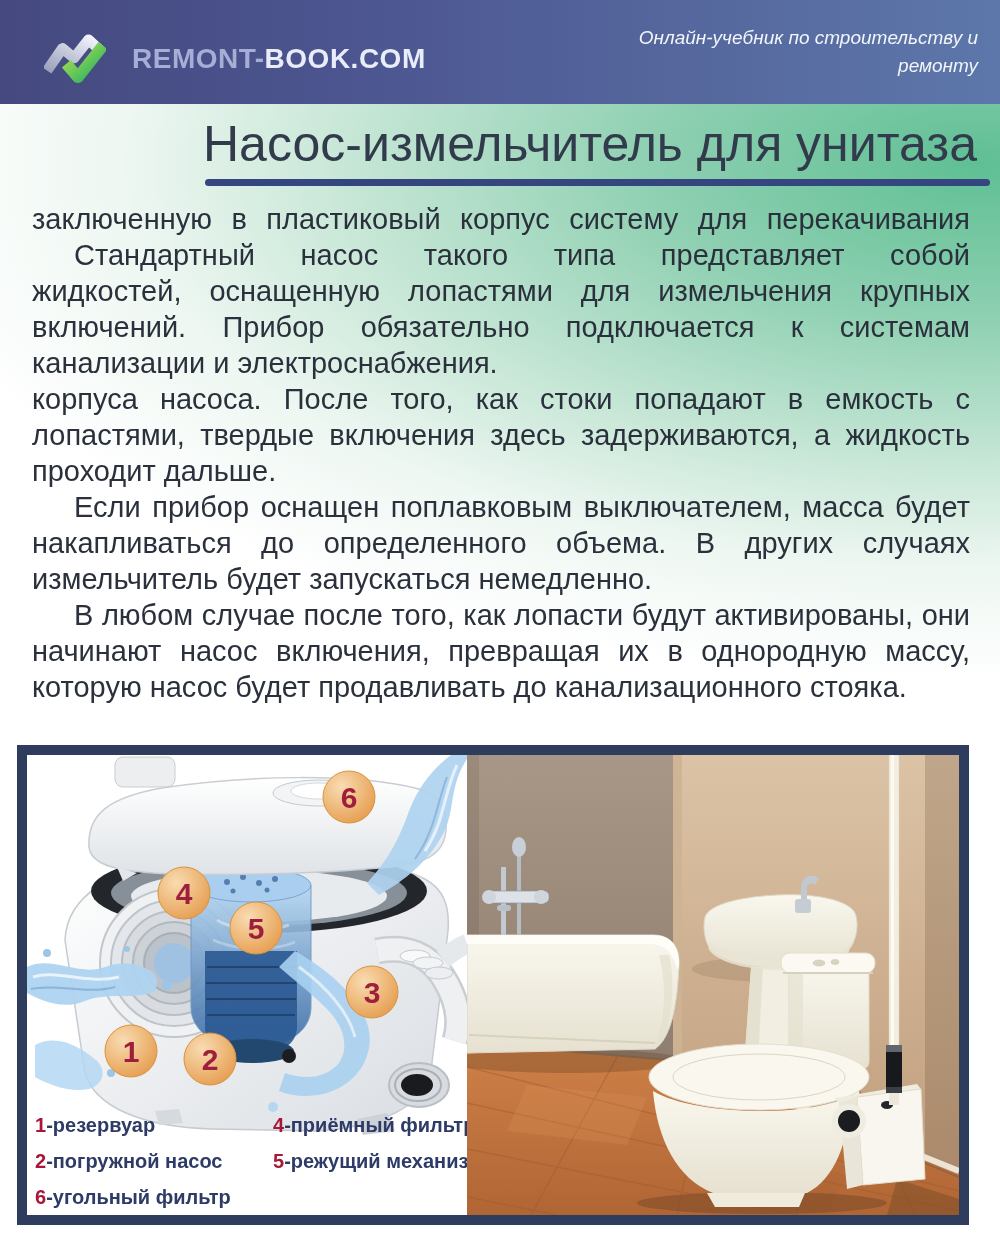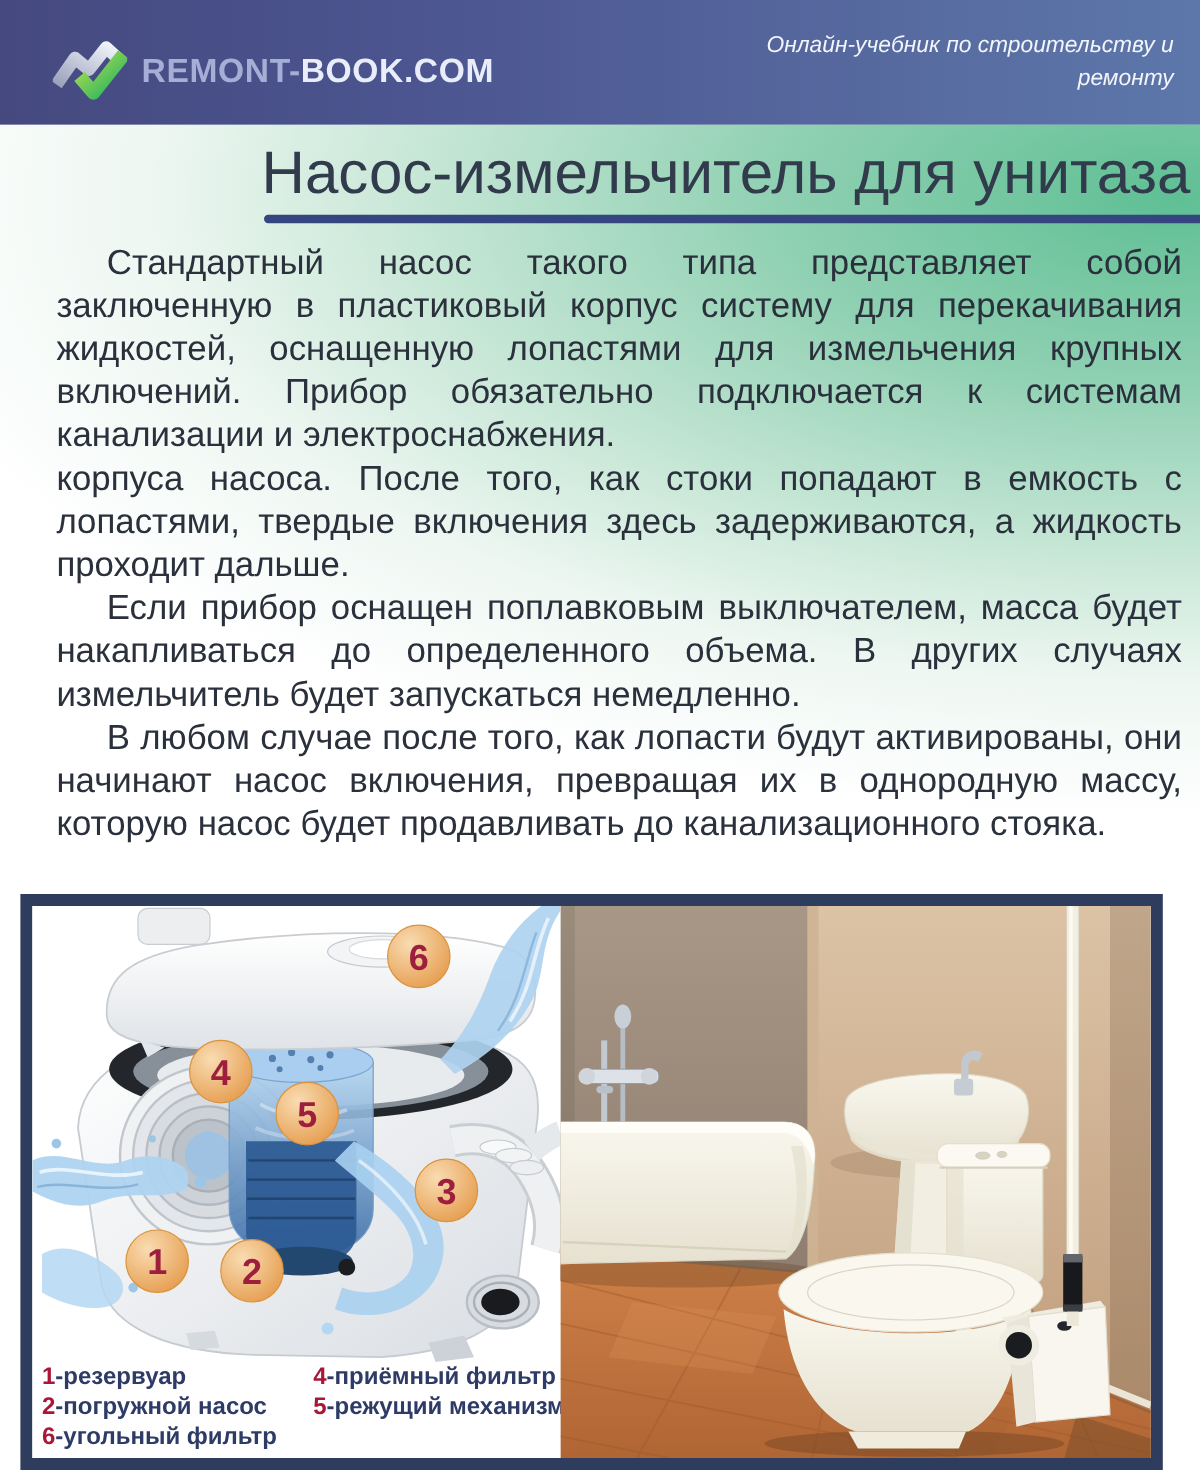--- a/index.html
+++ b/index.html
@@ -7,35 +7,34 @@
   .page {
     position:relative; width:1000px; height:1235px; margin:0 auto;
     background:#ffffff; overflow:hidden;
     font-family:"Liberation Sans", sans-serif;
   }
   
   .header {
     position:absolute; left:0; top:0; width:1000px; height:104px;
     background:linear-gradient(90deg,#45497f 0%,#4c5590 35%,#56699f 72%,#5d77aa 100%);
   }
-  .logo { position:absolute; left:44px; top:32px; display:flex; align-items:center; cursor:pointer; }
+  .logo { position:absolute; left:44px; top:32px; display:flex; align-items:center; cursor:pointer;gap:14px; }
   .logo-icon { width:62px; height:54px; margin-right:12px; }
   .brand { font-size:28px; font-weight:bold; letter-spacing:.5px; white-space:nowrap; }
   .brand .b1 { color:#a6aed6; }
   .brand .b2 { color:#e9edf9; }
   .tagline {
     position:absolute; right:22px; top:24px; text-align:right;
     font-style:italic; font-size:19px; line-height:28px; color:#f2f5fa;
   }
   
   .content {
     position:absolute; left:0; top:104px; width:1000px; height:641px;
     background:radial-gradient(1100px 520px at 98% 60px,
       #5fbf94 0%, #8fd0b2 30%, #c8e7d7 58%, #eef7f2 78%, #ffffff 100%);
-    padding-left:15px;
   }
   .page-title {
     margin:14px 10px 0 190px; width:800px; text-align:center;
     font-size:50px; line-height:52px; font-weight:normal; color:#323b4c;
   }
   .title-underline {
     margin:9px 0 0 205px; width:785px; height:7px;
     background:#35457f; border-radius:4px;
   }
   .article { margin:15px 30px 0 32px; width:938px; color:#2b313c; font-size:29px; }
@@ -45,21 +44,21 @@
   
   .figure-panel {
     position:absolute; left:17px; top:745px; width:952px; height:480px;
     border:10px solid #2e3d5d; background:#ffffff; display:flex;
   }
   .pump-cell { position:relative; width:440px; height:460px; background:#ffffff; }
   .photo-cell { position:relative; width:492px; height:460px; }
   .legend {
     position:absolute; left:8px; bottom:6px; width:424px;
     display:grid; grid-template-columns:226px auto; row-gap:1px;
-    font-size:20px; font-weight:bold; color:#2d3b66; line-height:24px; white-space:nowrap;
+    font-size:20px; font-weight:bold; color:#2d3b66; line-height:24px; white-space:nowrap;gap:12px;
   }
   .legend .lnum { color:#a81638; }
   svg { display:block; }
   text.callout {
     font-family:"Liberation Sans", sans-serif; font-size:30px; font-weight:bold;
     fill:#9e1f3d; text-anchor:middle;
   }
 </style>
 </head>
 <body>
@@ -89,22 +88,22 @@
       <div>ремонту</div>
     </div>
   </div>
 
   <div class="content">
     <h1 class="page-title">Насос-измельчитель для унитаза</h1>
     <div class="title-underline"></div>
 
     <div class="article">
       <div>
+        <div class="line">заключенную в пластиковый корпус систему для перекачивания</div>
         <div class="line first">Стандартный насос такого типа представляет собой</div>
-        <div class="line">заключенную в пластиковый корпус систему для перекачивания</div>
         <div class="line">жидкостей, оснащенную лопастями для измельчения крупных</div>
         <div class="line">включений. Прибор обязательно подключается к системам</div>
         <div class="line last">канализации и электроснабжения.</div>
       </div>
       <div>
         <div class="line">корпуса насоса. После того, как стоки попадают в емкость с</div>
         <div class="line">лопастями, твердые включения здесь задерживаются, а жидкость</div>
         <div class="line last">проходит дальше.</div>
       </div>
       <div>

